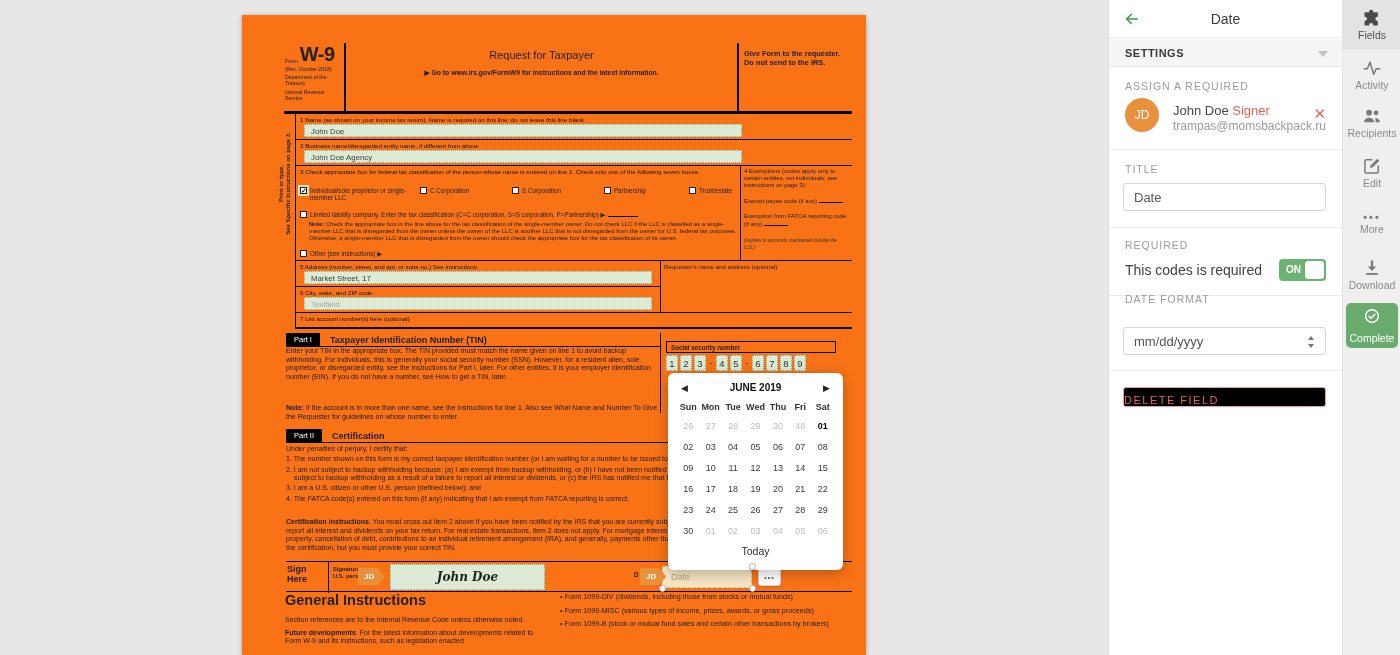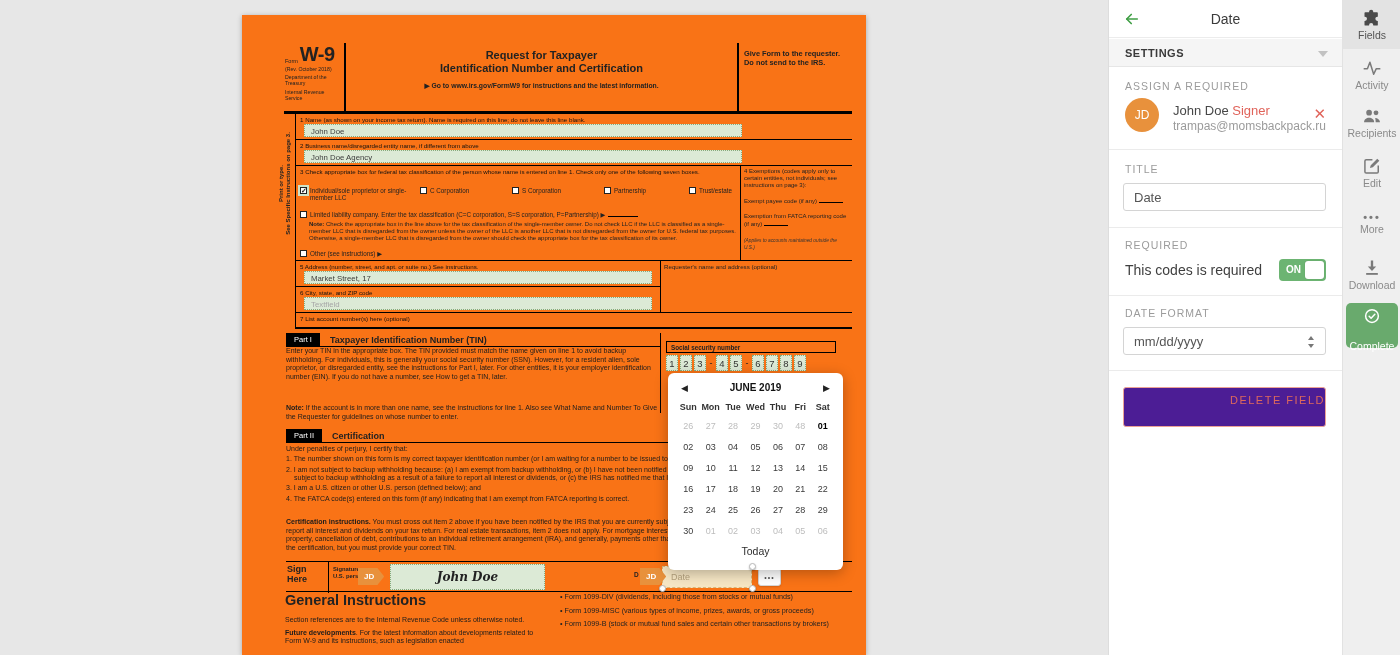--- a/index.html
+++ b/index.html
@@ -17,21 +17,21 @@
   .doc .t7{font-size:7px;line-height:8.5px;color:#1c1c1c}
   .b{font-weight:bold}
   
   .hdr{position:absolute;left:42px;top:28px;width:568px;height:71px;border-bottom:3px solid #000;display:flex}
   .hdr-c1{width:62px;border-right:2px solid #000;padding:2px 1px 0 1px}
   .hdr-c1 .formline{display:flex;align-items:flex-end;gap:2px}
   .hdr-c1 .flbl{font-size:5.5px}
   .hdr-c1 .fnum{font-size:20px;font-weight:bold;letter-spacing:-.5px;line-height:19px}
   .hdr-c1 .small{font-size:5.2px;line-height:6.2px;margin-top:2px}
   .hdr-c2{flex:1;border-right:2px solid #000;text-align:center;padding-top:6px}
-  .hdr-c2 .title{font-size:11px;font-weight:bold;line-height:13px}
+  .hdr-c2 .title{font-size:11px;font-weight:normal;line-height:13px}
   .hdr-c2 .goto{font-size:6.8px;font-weight:bold;margin-top:7px}
   .hdr-c3{width:113px;padding:6px 4px 0 5px;font-size:7.4px;font-weight:bold;line-height:9px}
   
   .vert{position:absolute;left:-37px;top:160px;width:162px;height:17px;transform:rotate(-90deg);
         text-align:center;font-size:6px;line-height:7px}
   
   .rows{position:absolute;left:53px;top:99px;width:557px;border-left:1px solid #000}
   .row{position:relative;border-bottom:1px solid #000}
   .rlbl{font-size:6.2px;line-height:7.2px;padding:1.5px 2px 0 4px;color:#111}
   .gfield{background:var(--c-fieldgreen,#dcead6);border:1px dotted #86ab7c;height:13px;
@@ -137,53 +137,52 @@
           font-size:13px;color:#555;padding:6px 0 0 10px;background:#fff}
   .reqtext{position:absolute;left:16px;top:262px;font-size:14px;color:#3f3f3f}
   .toggle{position:absolute;right:16px;top:259px;width:47px;height:22px;background:var(--c-toggle,#6cb472);
           border-radius:4px;cursor:pointer}
   .toggle .on{position:absolute;left:7px;top:5px;font-size:10px;font-weight:bold;color:#fff}
   .toggle .knob{position:absolute;right:2px;top:2px;width:19px;height:18px;background:#fff;border-radius:3px;
           box-shadow:0 0 1px rgba(0,0,0,.3)}
   .pselect{position:absolute;left:14px;right:16px;top:327px;height:28px;border:1px solid #d4d4d4;border-radius:3px;
           font-size:13px;color:#555;padding:6px 0 0 10px;background:#fff;cursor:pointer}
   .stepper{position:absolute;right:10px;top:7px}
-  .delbtn{position:absolute;left:14px;right:16px;top:387px;height:40px;border:1px solid #eda196;border-radius:3px;
-          background:#4c1d95;color:#de685c;font-size:11px;letter-spacing:1.5px;text-align:right;padding-top:6px;cursor:pointer}
+  .delbtn{position:absolute;left:14px;right:16px;top:387px;height:20px;border:1px solid #eda196;border-radius:3px;
+          background:#000000;color:#de685c;font-size:11px;letter-spacing:1.5px;text-align:left;padding-top:6px;cursor:pointer}
 
   
   .toolbar{position:absolute;left:1342px;top:0;width:58px;height:655px;background:#efefef;border-left:1px solid #e2e2e2}
   .titem{position:absolute;left:0;width:58px;text-align:center;color:#7a7a7a;cursor:pointer}
   .titem .tlabel{font-size:10.5px;color:#8a8a8a;margin-top:1px}
   .titem svg{display:block;margin:0 auto}
   .titem.active{background:#e3e3e3;color:#4a4a4a}
   .titem.active .tlabel{color:#555}
   .dots3{font-size:11px;letter-spacing:2px;font-weight:bold;line-height:10px}
   .completebtn{position:absolute;left:3px;top:303px;width:52px;height:45px;background:var(--c-complete,#69aa6d);
           border-radius:5px;text-align:center;color:#fff;cursor:pointer;padding-top:4px}
-  .completebtn .tlabel{font-size:10.5px;color:#fff;margin-top:11px}
+  .completebtn .tlabel{font-size:10.5px;color:#fff;margin-top:3px}
 </style>
 </head>
 <body>
 
 <div class="doc">
 
   <div class="hdr">
     <div class="hdr-c1">
       <div class="formline">
         <span class="flbl">Form</span>
         <span class="fnum">W-9</span>
       </div>
       <div class="small">(Rev. October 2018)</div>
       <div class="small">Department of the Treasury</div>
       <div class="small">Internal Revenue Service</div>
     </div>
     <div class="hdr-c2">
       <div class="title">Request for Taxpayer</div>
-      <div class="title">Identification Number and Certification</div>
       <div class="goto">▶ Go to www.irs.gov/FormW9 for instructions and the latest information.</div>
     </div>
     <div class="hdr-c3">Give Form to the requester. Do not send to the IRS.</div>
   </div>
 
   <div class="vert">
     <div class="b">Print or type.</div>
     <div class="b">See Specific Instructions on page 3.</div>
   </div>
 
@@ -424,21 +423,21 @@
 
   <div class="pdiv" style="top:227px"></div>
   <div class="plbl" style="top:239px">REQUIRED</div>
   <div class="reqtext">This codes is required</div>
   <div class="toggle">
     <span class="on">ON</span>
     <span class="knob"></span>
   </div>
 
   <div class="pdiv" style="top:295px"></div>
-  <div class="plbl" style="top:307px">DATE FORMAT</div>
+  <div class="plbl" style="top:293px">DATE FORMAT</div>
   <div class="pselect">
     <span>mm/dd/yyyy</span>
     <span class="stepper">
       <svg width="8" height="14" viewBox="0 0 8 14">
           <path d="M4 1l3 4H1z" fill="#777"></path>
           <path d="M4 13L1 9h6z" fill="#777"></path>
         </svg>
     </span>
   </div>
 

